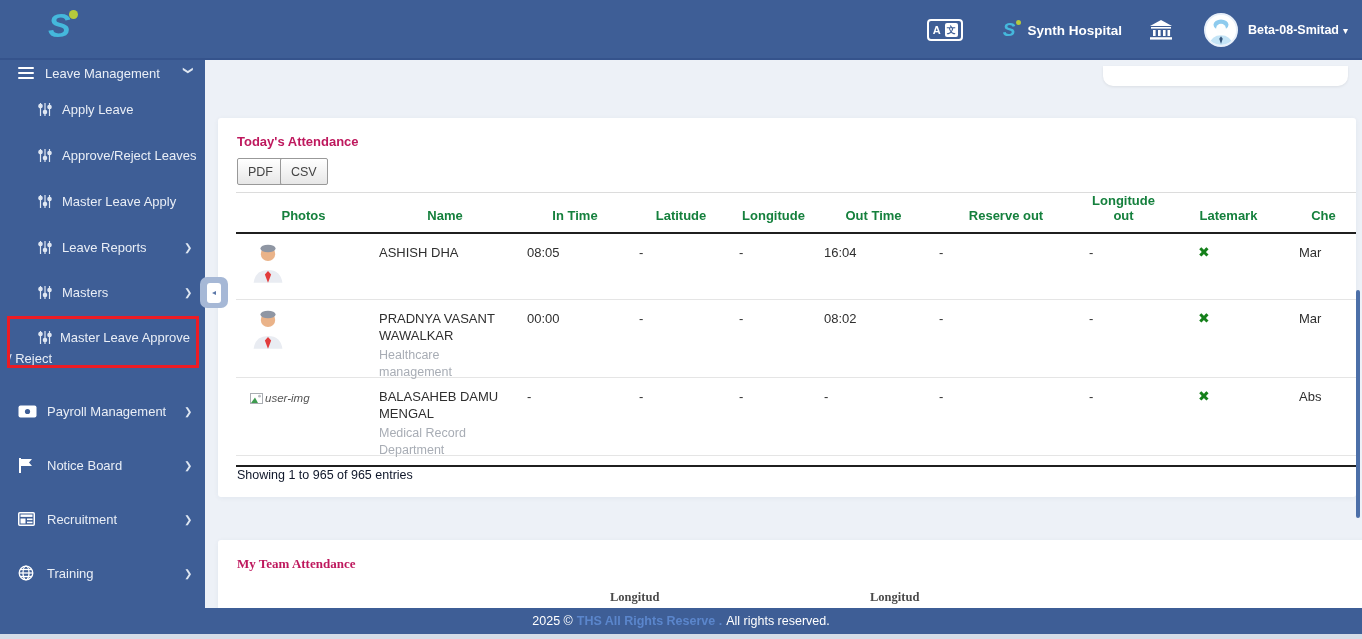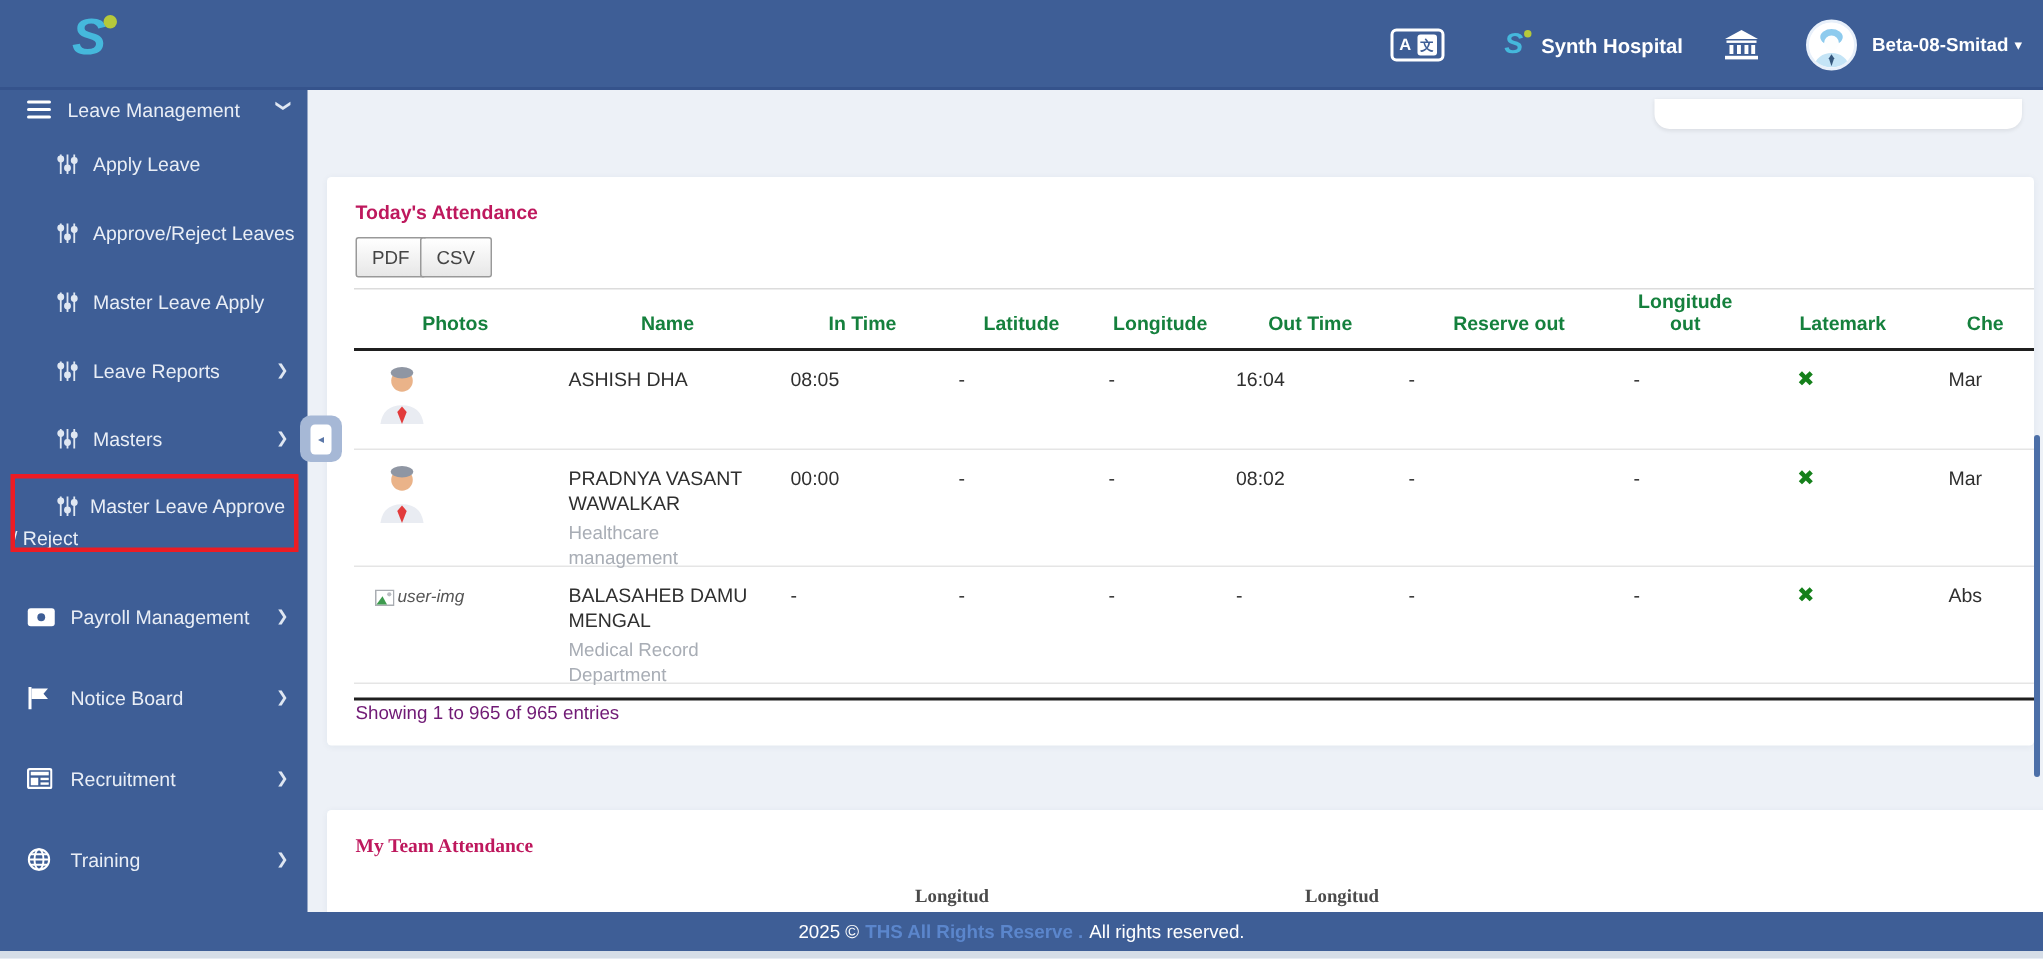--- a/index.html
+++ b/index.html
@@ -93,21 +93,21 @@
   .r1 { height:66px; } .r2 { height:78px; } .r3 { height:78px; }
   .r4 { height:9px; border-bottom:none; }
   .dept { color:#a8adb5; font-size:12.5px; margin-top:3px; line-height:17px; }
   .green-x { color:#15801b; font-weight:900; font-size:14px; padding-left:32px; }
   .photo-cell { padding-left:14px; padding-top:6px; }
   .broken-wrap { display:flex; align-items:center; gap:2px; padding-top:6px; }
   .broken-alt { font-size:11.5px; color:#555; font-style:italic; }
   .smudge { height:4px; width:108px; margin:5px 0 0 8px;
             background:repeating-linear-gradient(90deg,#222 0 9px,transparent 9px 14px); }
   .smudge-g { height:4px; width:9px; margin:5px 0 0 34px; background:#15801b; }
-  .showing { position:absolute; left:19px; top:350px; font-size:12.5px; color:#701a75; }
+  .showing { position:absolute; left:19px; top:350px; font-size:12.5px; color:#0f172a; }
   
   .card-team { left:13px; top:480px; width:1346px; height:68px; border-radius:3px 3px 0 0;font-family:Liberation Serif, serif; }
   .team-header-frag { position:absolute; top:50px; font-size:12.5px; font-weight:bold;
                       color:#4a4a4a;padding-left:10px; }
   .thf1 { left:382px; } .thf2 { left:642px; }
   
   .scroll-thumb { position:absolute; left:1356px; top:290px; width:4px; height:228px;
                   background:#4c6fa8; border-radius:2px; z-index:30; }
   
   .footer { position:absolute; left:0; top:608px; width:1362px; height:26px;

